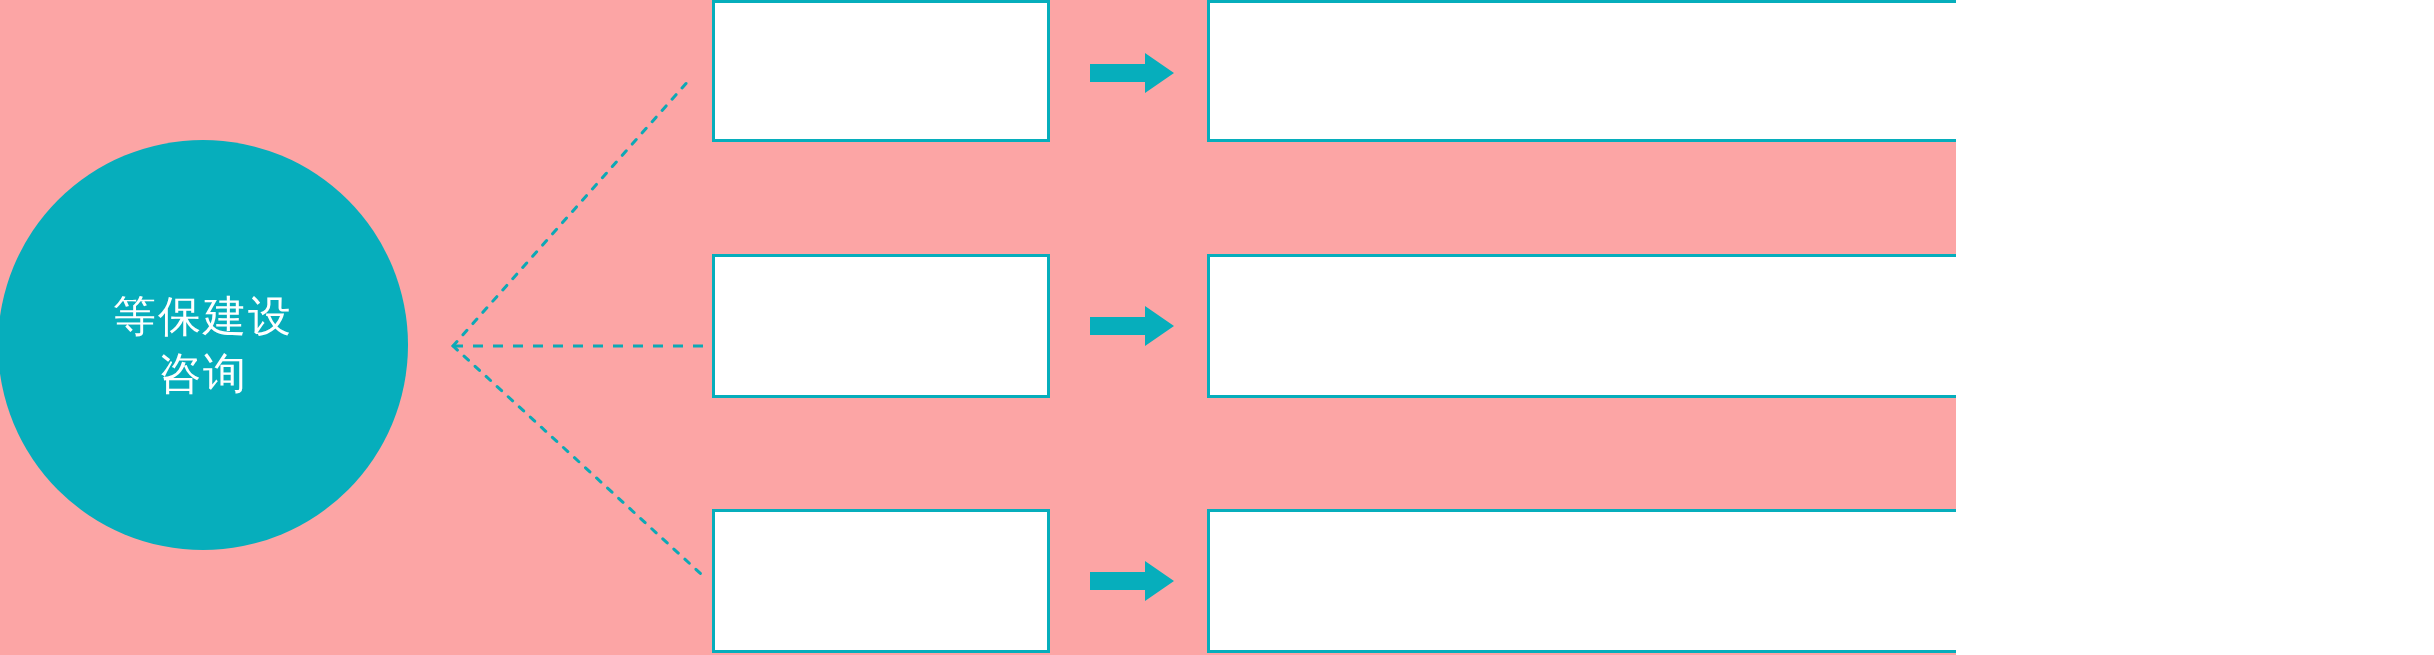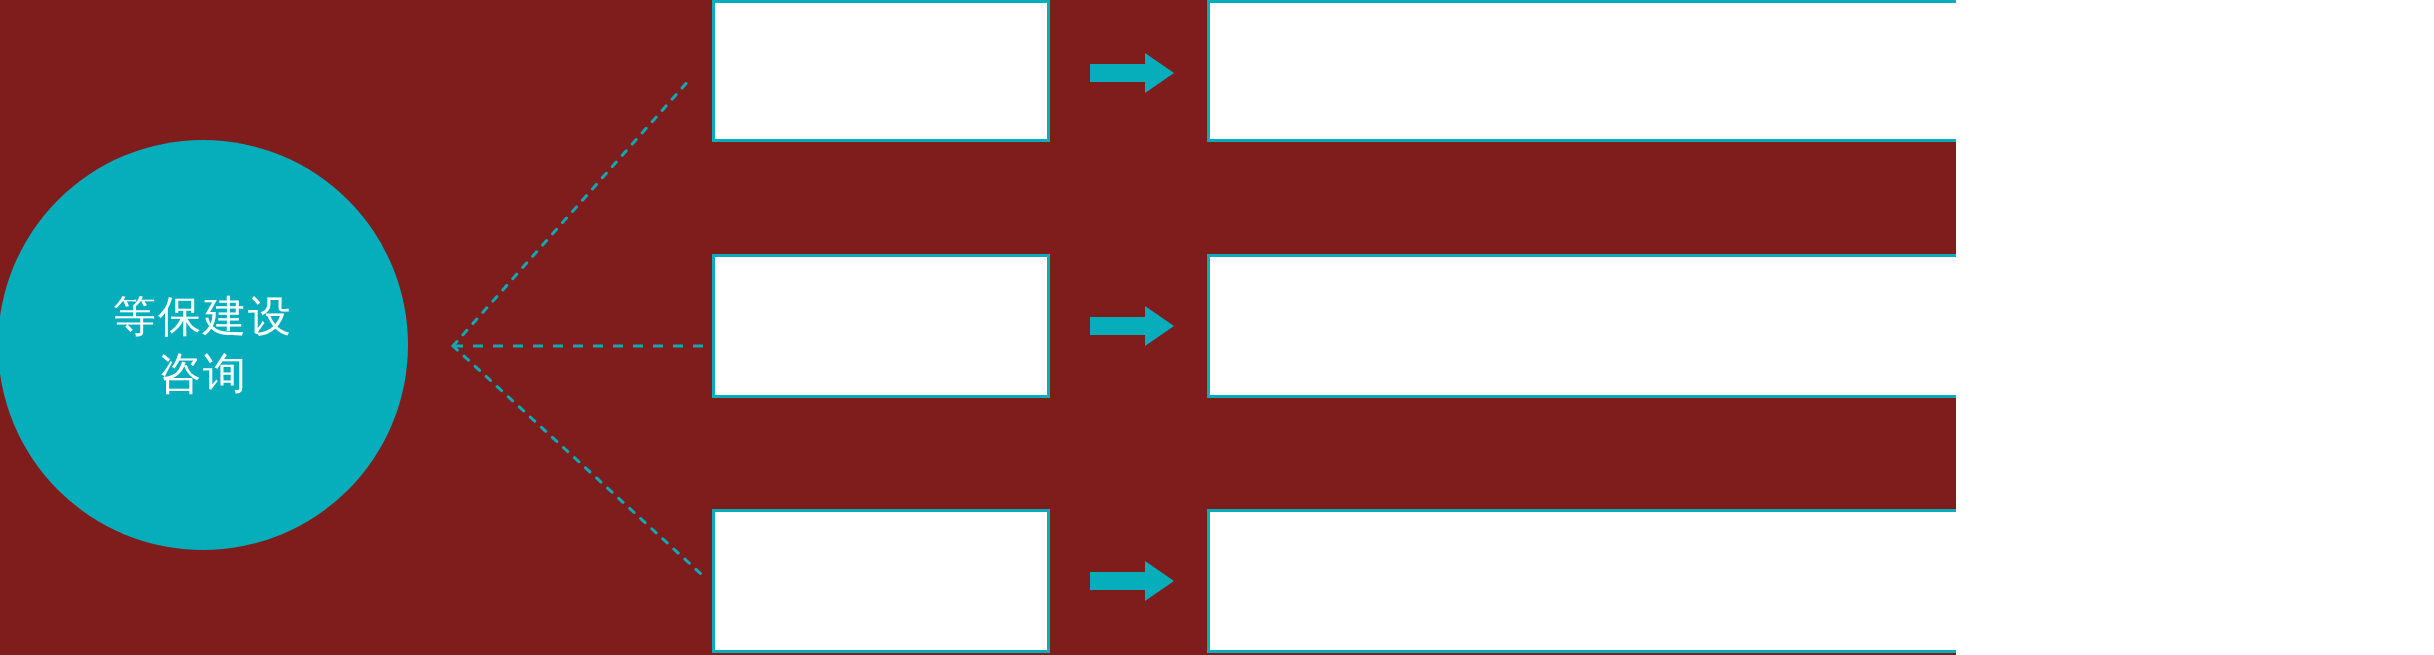--- a/index.html
+++ b/index.html
@@ -8,21 +8,21 @@
     padding: 0;
     background: #ffffff;
   }
   body {
     font-family: "Liberation Sans", "DejaVu Sans", sans-serif;
   }
   #canvas {
     position: relative;
     width: 1956px;
     height: 655px;
-    background: #7f1d1d;
+    background: #fca5a5;
     overflow: hidden;
   }
 
   
   .hub {
     position: absolute;
     left: -2px;
     top: 140px;
     width: 410px;
     height: 410px;

